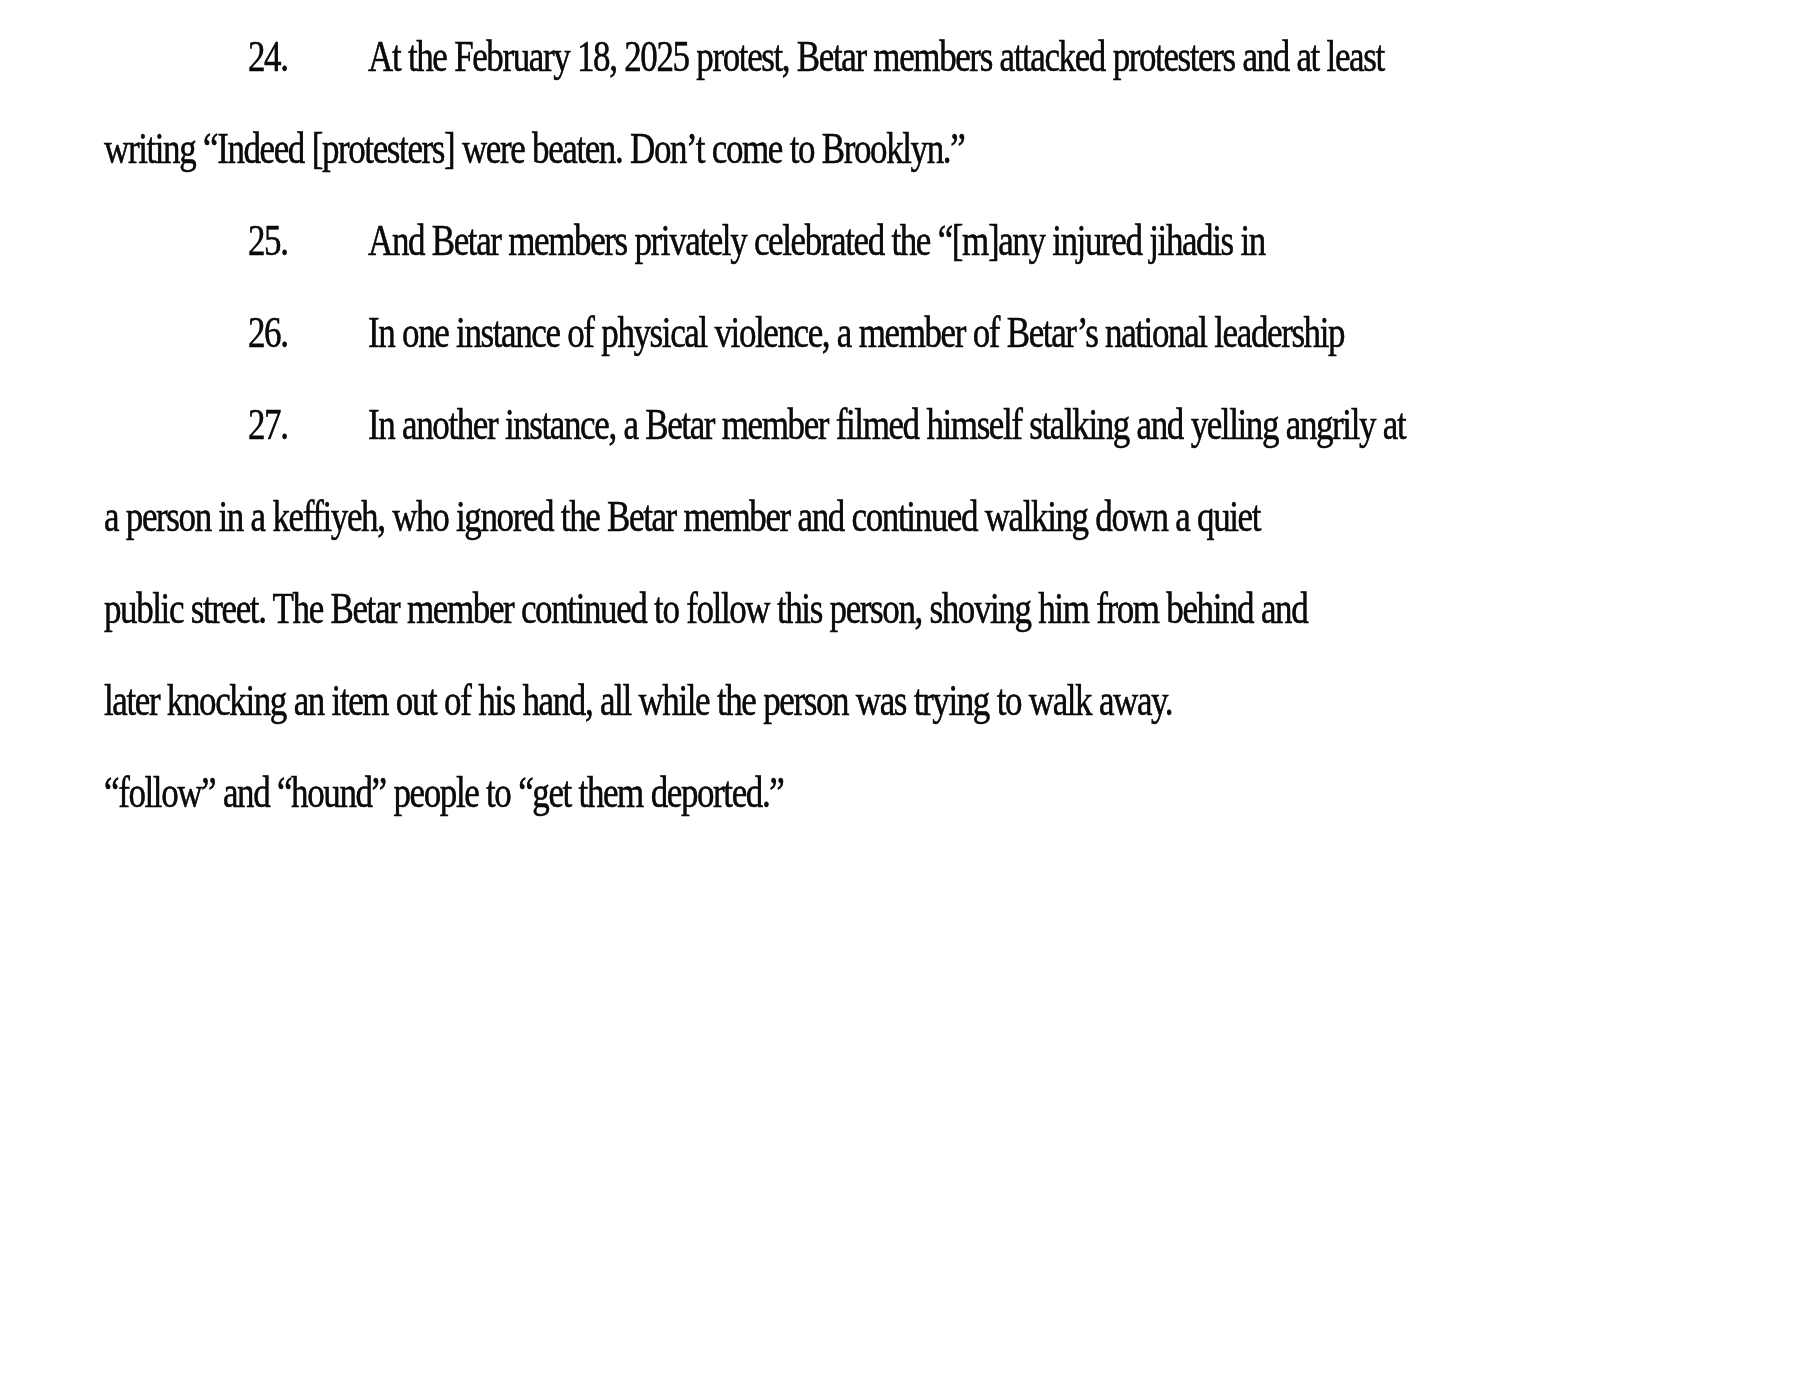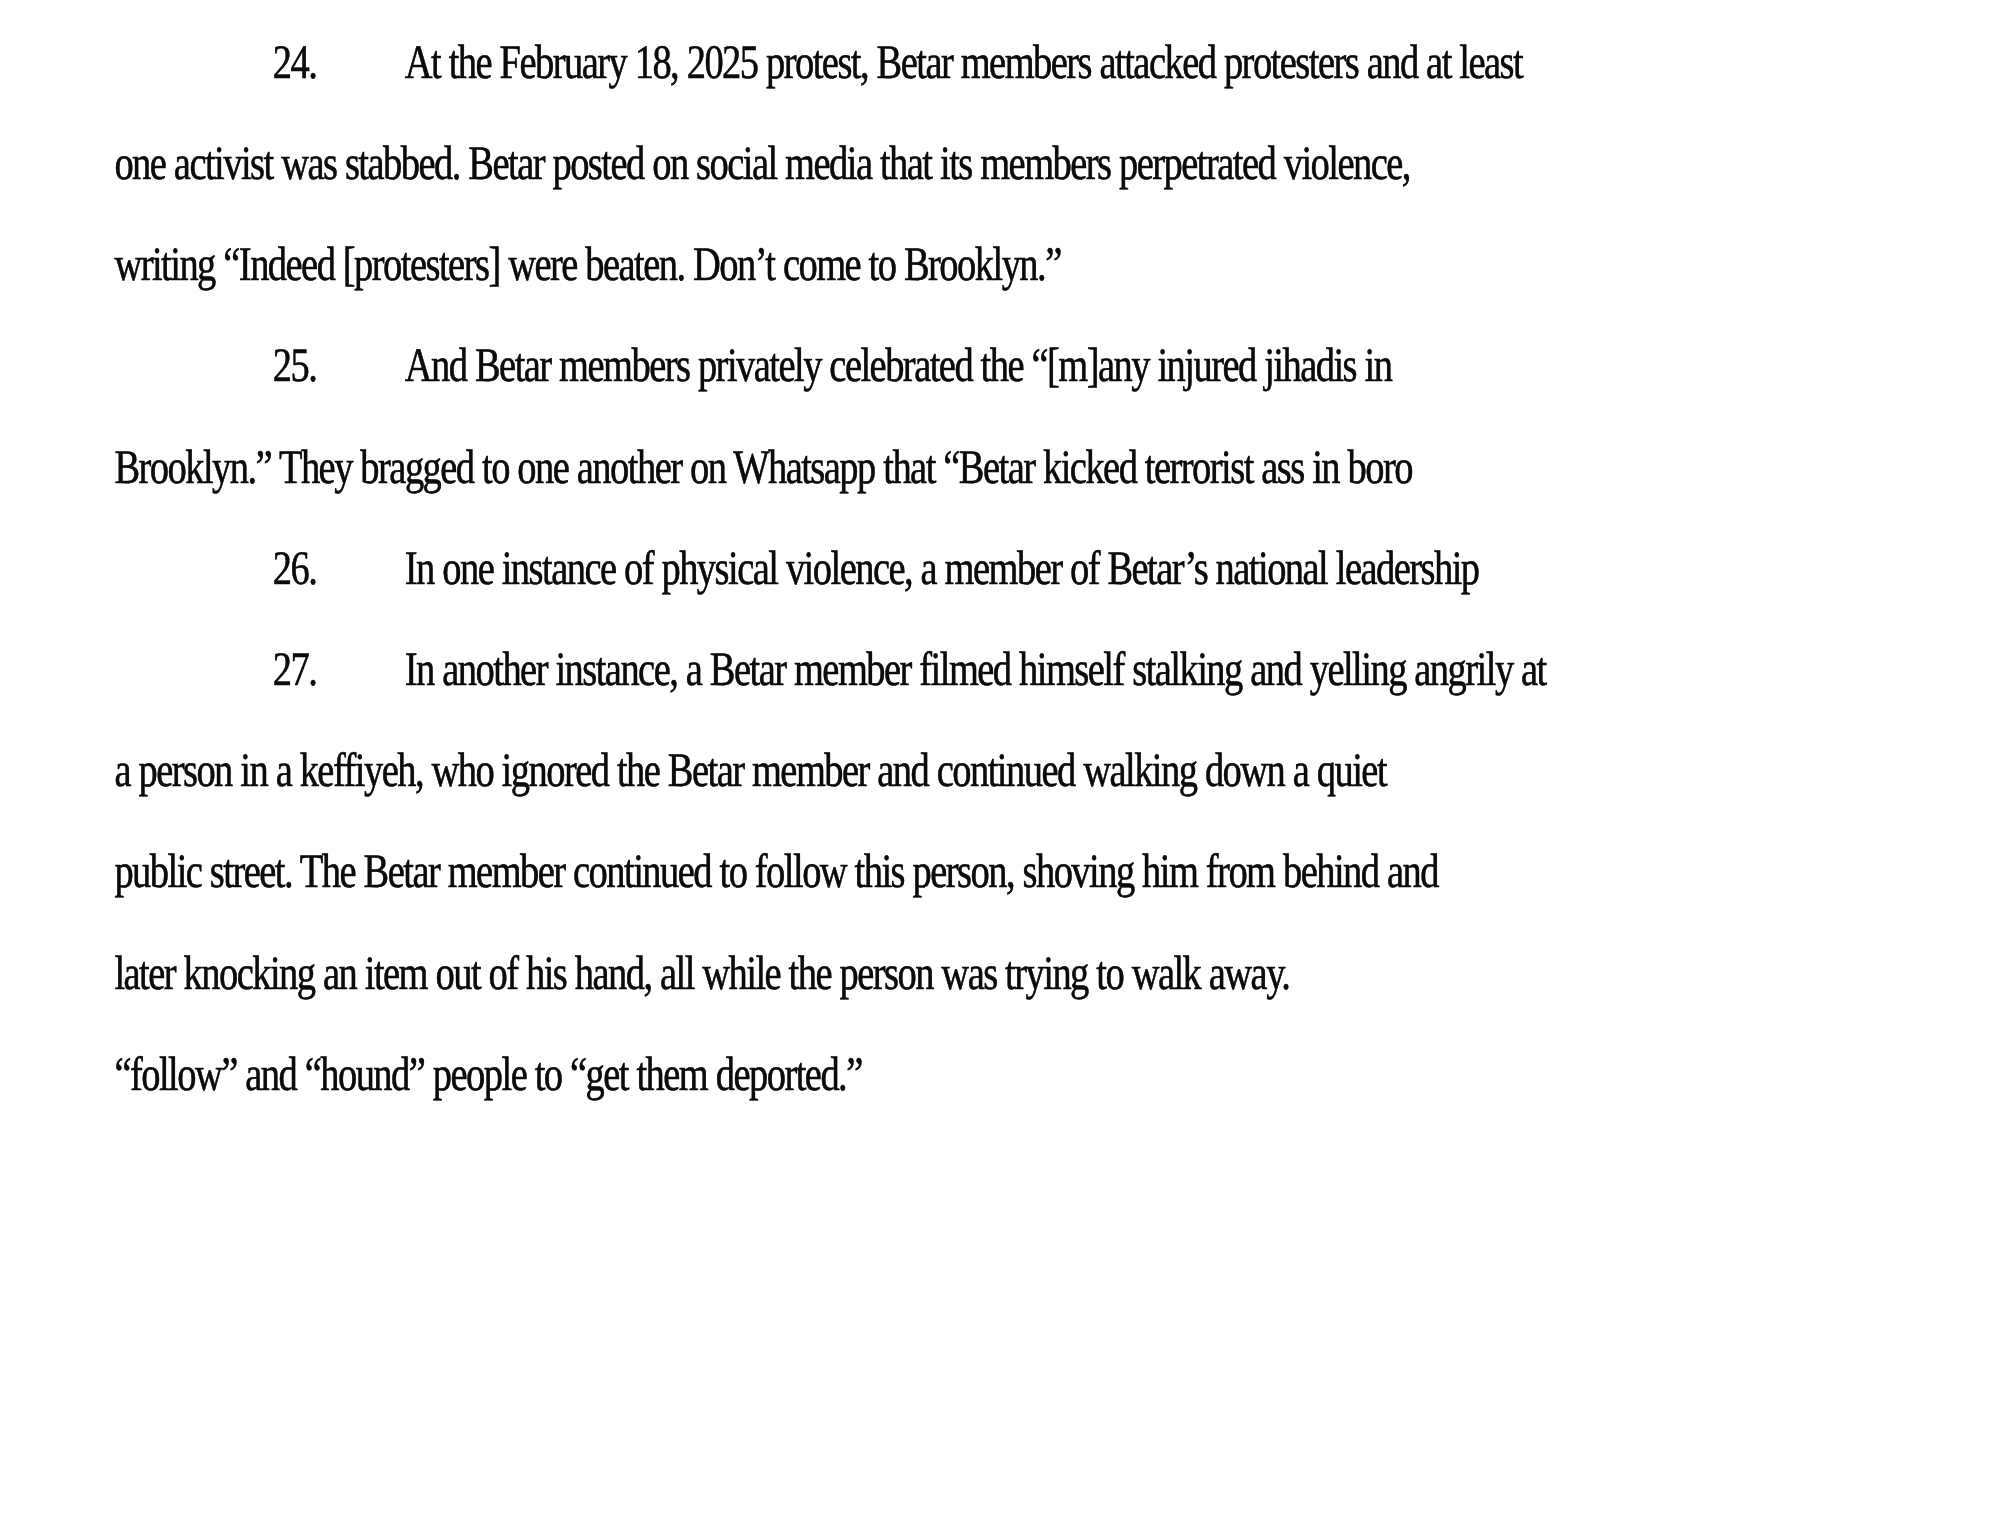--- a/index.html
+++ b/index.html
@@ -50,24 +50,22 @@
     display: inline-block;
     width: 120px;
   }
 </style>
 </head>
 <body>
 
 <div class="page">
   <div class="doc">
       <div class="line first"><span class="content"><span class="pnum">24.</span>At the February 18, 2025 protest, Betar members attacked protesters and at least</span></div>
-      <div class="line"><span class="content">one activist was stabbed. Betar posted on social media that its members perpetrated violence,</span></div>
       <div class="line"><span class="content">writing “Indeed [protesters] were beaten. Don’t come to Brooklyn.”</span></div>
       <div class="line first"><span class="content"><span class="pnum">25.</span>And Betar members privately celebrated the “[m]any injured jihadis in</span></div>
-      <div class="line"><span class="content">Brooklyn.” They bragged to one another on Whatsapp that “Betar kicked terrorist ass in boro</span></div>
       <div class="line first"><span class="content"><span class="pnum">26.</span>In one instance of physical violence, a member of Betar’s national leadership</span></div>
       <div class="line first"><span class="content"><span class="pnum">27.</span>In another instance, a Betar member filmed himself stalking and yelling angrily at</span></div>
       <div class="line"><span class="content">a person in a keffiyeh, who ignored the Betar member and continued walking down a quiet</span></div>
       <div class="line"><span class="content">public street. The Betar member continued to follow this person, shoving him from behind and</span></div>
       <div class="line"><span class="content">later knocking an item out of his hand, all while the person was trying to walk away.</span></div>
       <div class="line"><span class="content">“follow” and “hound” people to “get them deported.”</span></div>
     </div>
 </div>
 
 </body></html>

